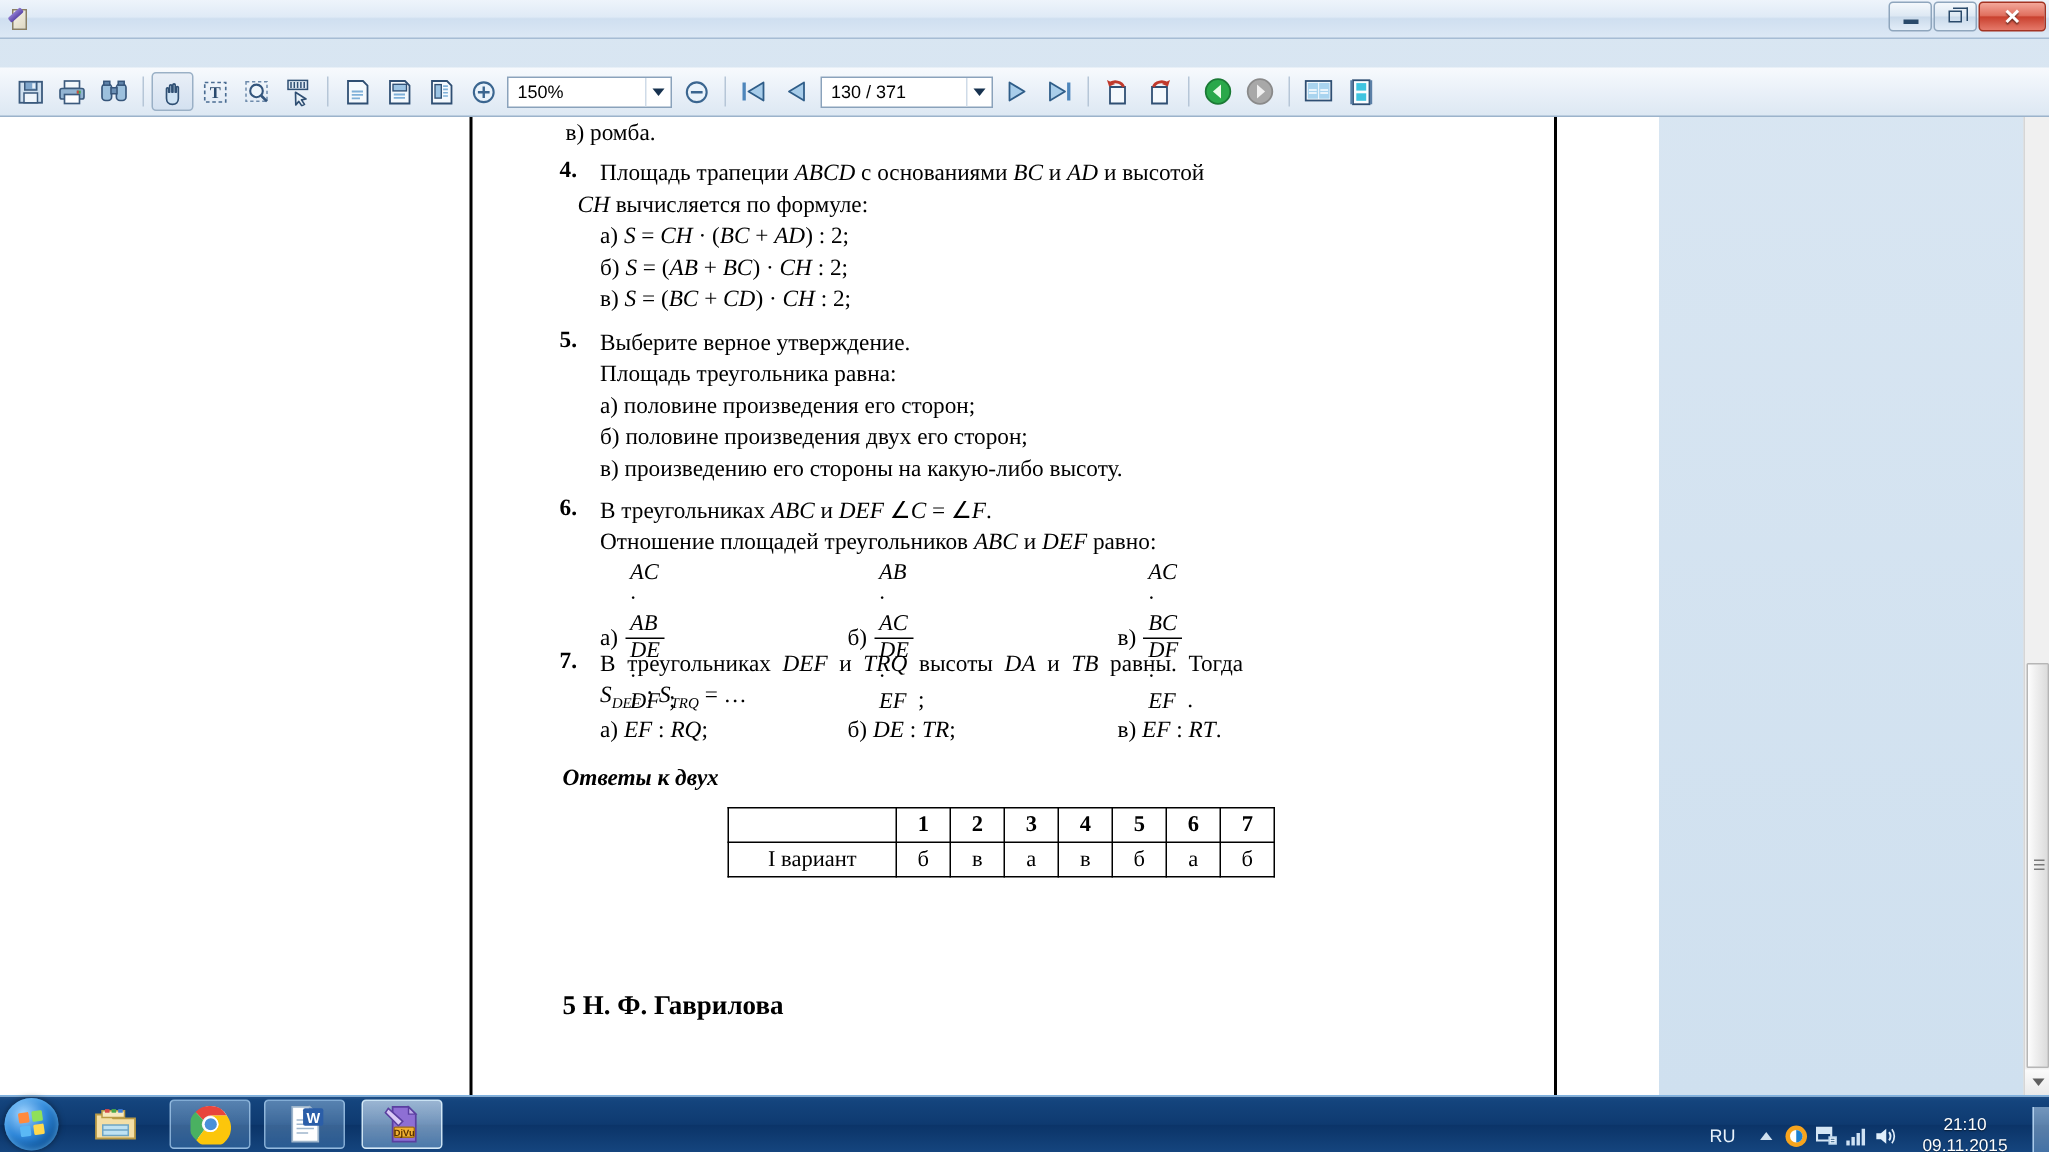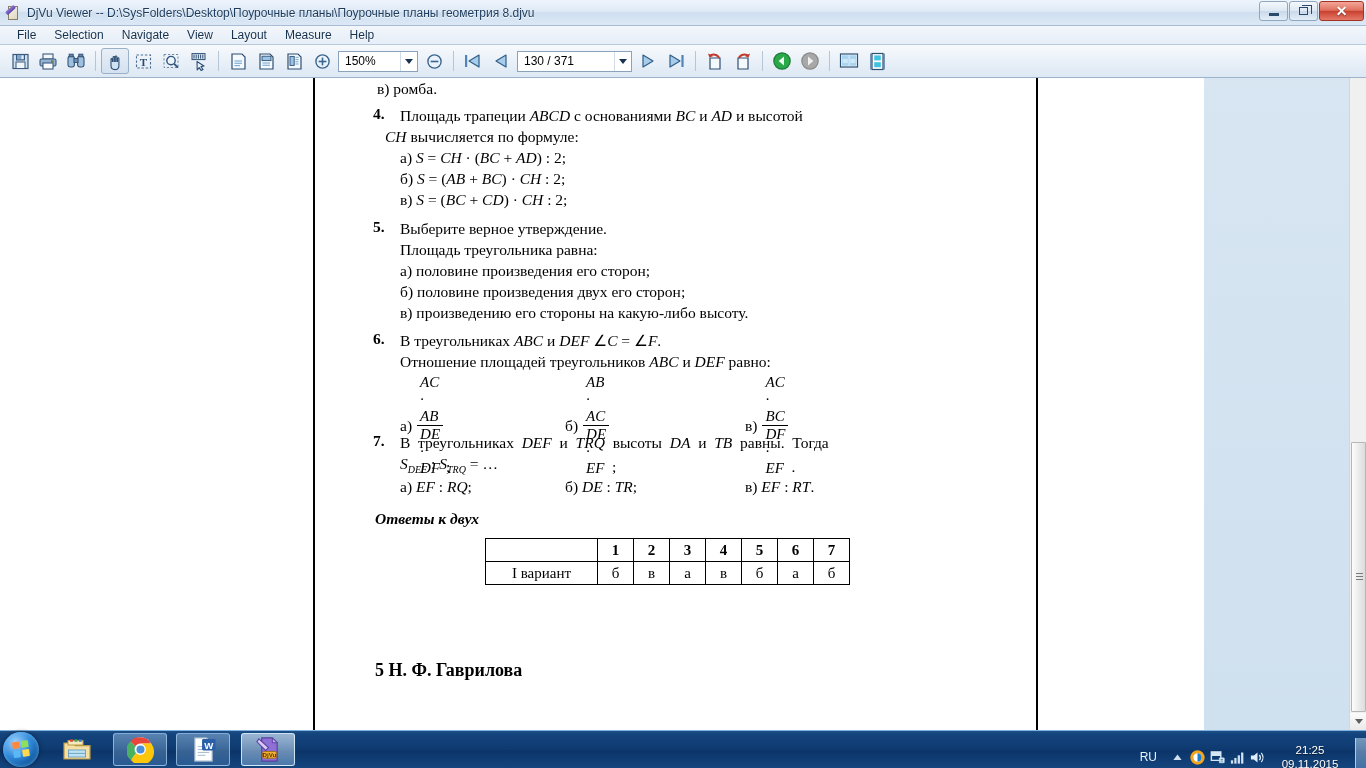--- a/index.html
+++ b/index.html
@@ -100,26 +100,26 @@
     font-size:12px; color:#000; padding-left:6px; flex:1 1 auto; white-space:nowrap;
   }
   .combo .carrow {
     width:17px; height:19px; display:flex; align-items:center; justify-content:center;
     border-left:1px solid #cfdbe8;
   }
   .combo .carrow:after {
     content:""; border-left:4px solid transparent; border-right:4px solid transparent;
     border-top:5px solid #17324f;
   }
-  #zoom-combo { width:80px; }
+  #zoom-combo { width:110px; }
   #page-combo { width:115px; }
 
   
   #doc-viewport {
-    position:absolute; left:0; top:78px; width:1204px; height:652px;
+    position:absolute; left:0; top:78px; width:1106px; height:652px;
     background:#ffffff; overflow:hidden;
   }
   #page-sheet {
     position:absolute; left:313px; top:-80px; width:725px; height:800px;
     background:#ffffff; border:2px solid #000000;
   }
   #page-inner { position:relative; width:100%; height:100%; color:#000; }
 
   
   .doc { font-family:"Liberation Serif", serif; color:#000; }
@@ -231,43 +231,33 @@
 </head>
 <body>
 
 <div id="app-window">
 
   <div id="titlebar">
     <div id="app-icon">
       <div class="pg"></div>
         <div class="pen"></div>
     </div>
-    <div id="title-text">DjVu Viewer -- D:\SysFolders\Desktop\Поурочные планы\Поурочные планы геометрия 8.djvu</div>
     <div id="win-buttons">
       <div class="wbtn">
           <div class="min-g"></div>
         </div>
       <div class="wbtn">
           <div class="max-g"></div>
         </div>
       <div class="wbtn close">
           <div class="x-g">✕</div>
         </div>
     </div>
   </div>
 
-  <div id="menubar">
-    <div class="menu-item">File</div>
-    <div class="menu-item">Selection</div>
-    <div class="menu-item">Navigate</div>
-    <div class="menu-item">View</div>
-    <div class="menu-item">Layout</div>
-    <div class="menu-item">Measure</div>
-    <div class="menu-item">Help</div>
-  </div>
 
   <div id="toolbar">
 
     <div class="tb">
       <svg width="19" height="19" viewBox="0 0 19 19">
         <rect x="2" y="2.5" width="15" height="14" fill="#cfe0ef" stroke="#3b5a7d" stroke-width="1.2"></rect>
         <rect x="5.5" y="2.5" width="8" height="5.5" fill="#7fa6cc" stroke="#3b5a7d" stroke-width="1"></rect>
         <rect x="10.5" y="3.5" width="2" height="3.5" fill="#e8f1f8"></rect>
         <rect x="5" y="10" width="9" height="6.5" fill="#eef5fb" stroke="#3b5a7d" stroke-width="1"></rect>
       </svg>
@@ -713,19 +703,19 @@
 
     <div class="tray-ico">
       <svg width="17" height="15" viewBox="0 0 18 15">
         <path d="M2 5.4h3.2L9 2.2v10.6L5.2 9.6H2z" fill="#dfeefb"></path>
         <path d="M11 4.6a5 5 0 0 1 0 5.8" fill="none" stroke="#dfeefb" stroke-width="1.4"></path>
         <path d="M13 2.6a8 8 0 0 1 0 9.8" fill="none" stroke="#dfeefb" stroke-width="1.2"></path>
       </svg>
     </div>
 
     <div id="clock">
-      <div>21:25</div>
+      <div>21:10</div>
       <div>09.11.2015</div>
     </div>
 
     <div id="show-desktop"></div>
   </div>
 </div>
 
 </body></html>

